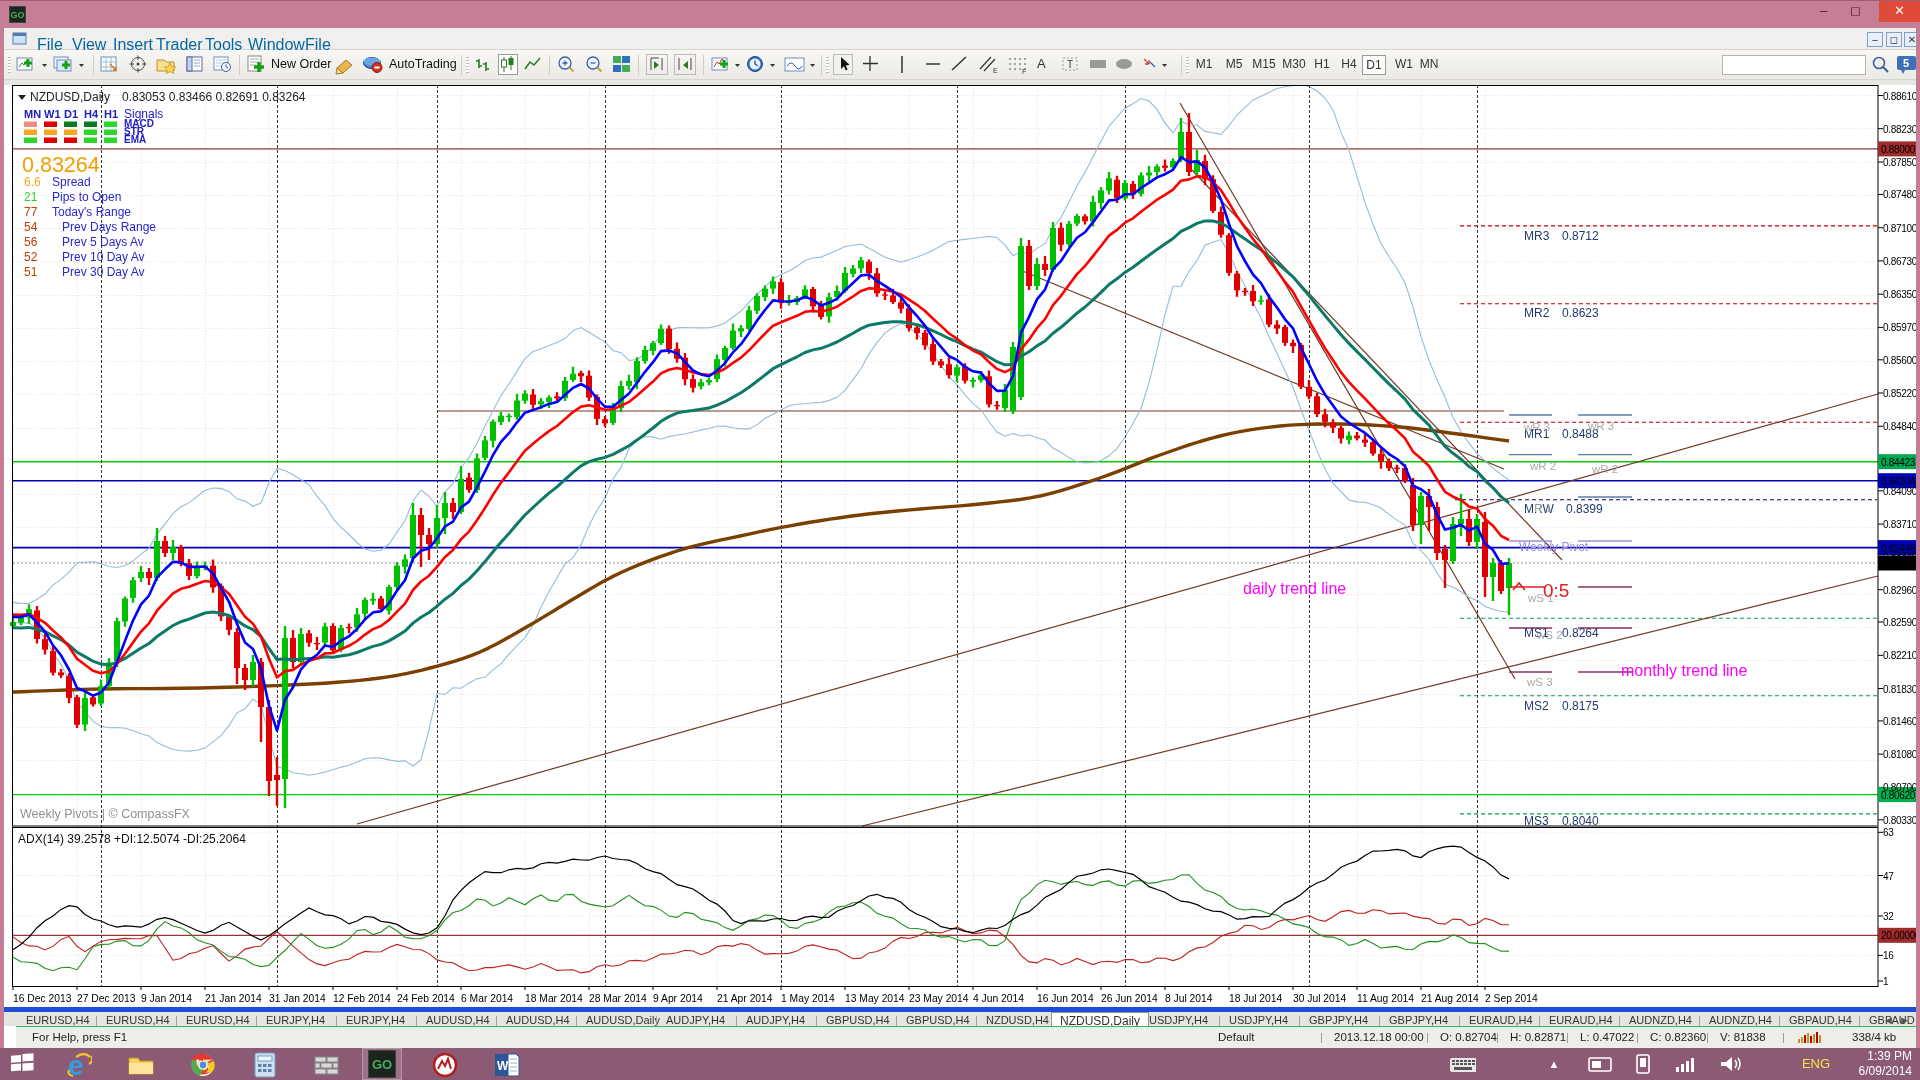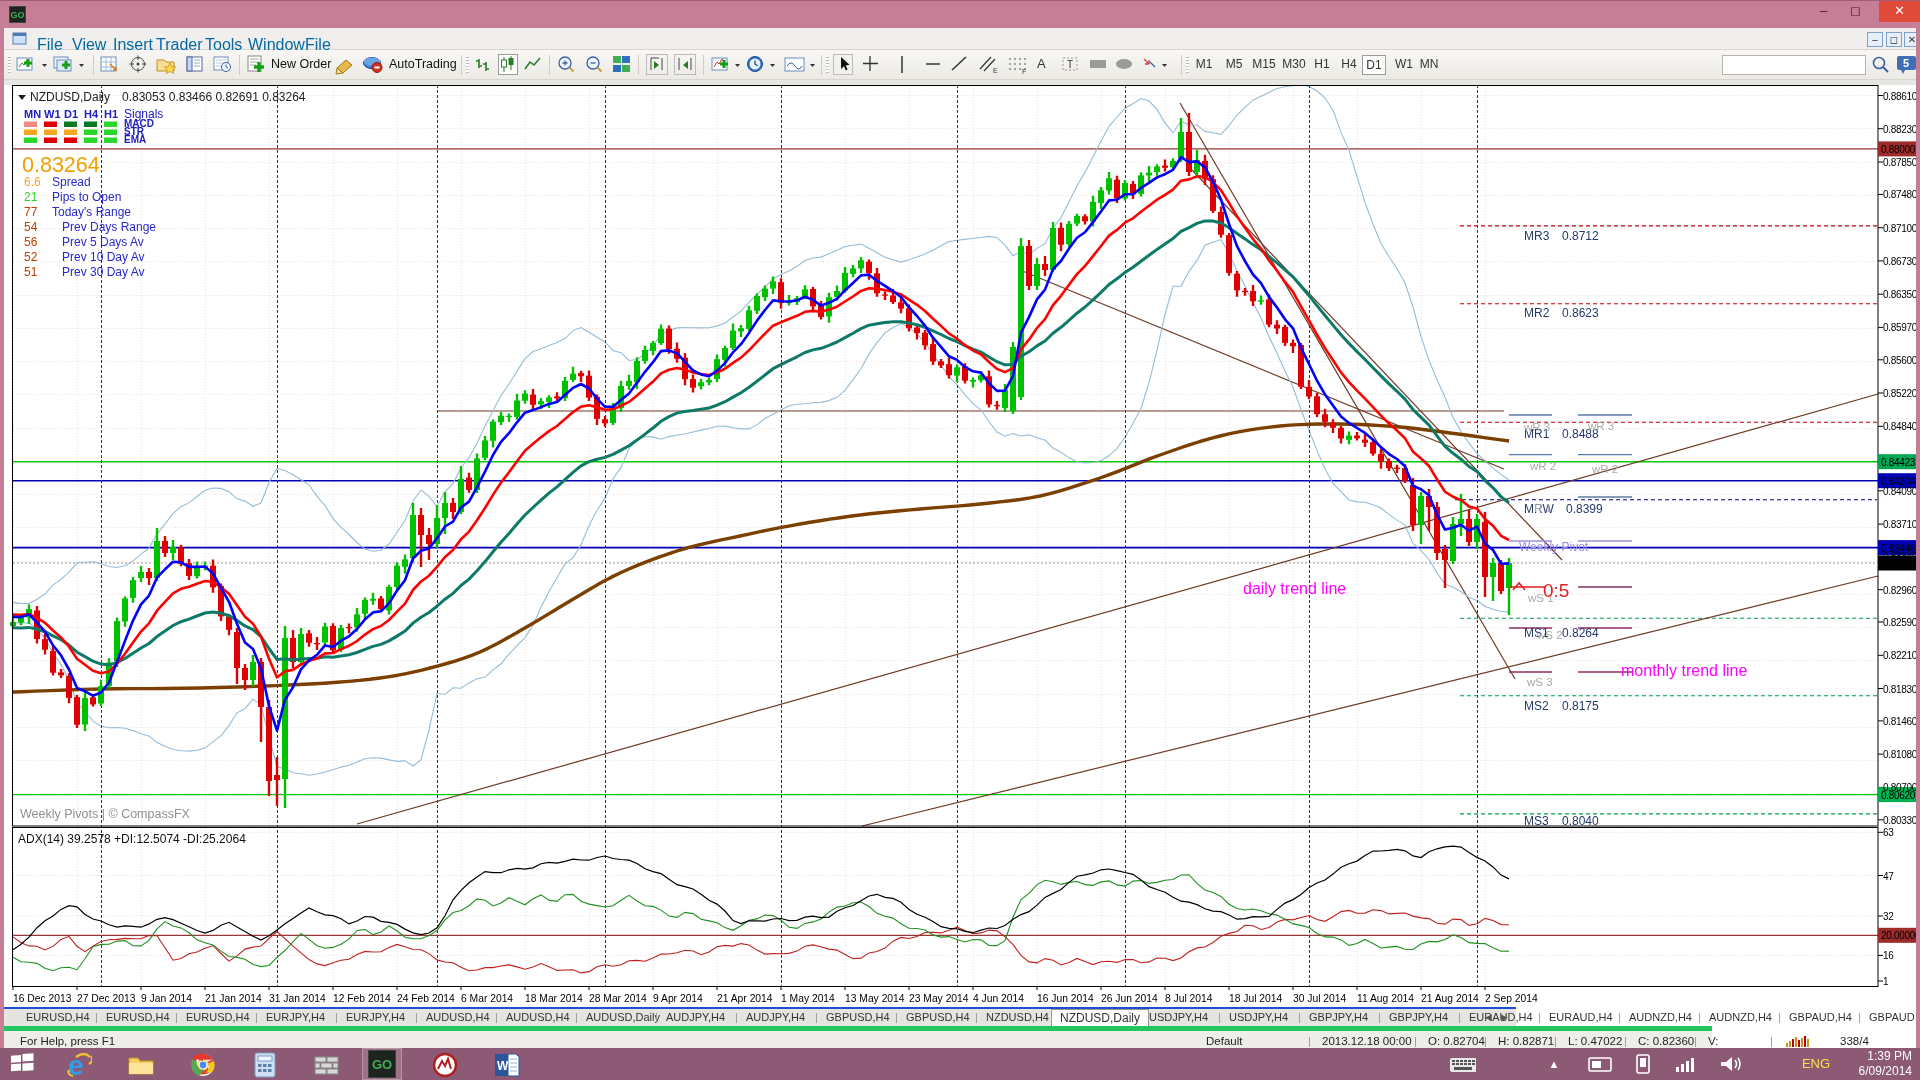--- a/index.html
+++ b/index.html
@@ -14,25 +14,25 @@
 .grip{position:absolute;top:7px;width:3px;height:16px;background:repeating-linear-gradient(#bbb 0 1px,#fff 1px 3px)}
 .tsep{position:absolute;top:5px;width:1px;height:20px;background:#d0cdc5}
 .tbtn{position:absolute;top:4px;height:22px;font-size:12px;color:#222}
 .tfbtn{position:absolute;top:5px;width:26px;height:20px;font-size:12px;color:#333;text-align:center;line-height:19px}
 .tfsel{border:1px solid #9a9a9a;background:#fdfdfb}
 #searchbox{position:absolute;left:1722px;top:5px;width:144px;height:20px;border:1px solid #b5b2aa;background:#fff}
 #chartarea{position:absolute;left:0;top:80px;width:1920px;height:927px;background:#e8e6e2}
 #chartsvg{position:absolute;left:0;top:85px}
 #borderL{position:absolute;left:0;top:28px;width:4px;height:1020px;background:#c57e96}
 #borderR{position:absolute;right:0;top:28px;width:4px;height:1020px;background:#c57e96}
-#tabs{position:absolute;left:4px;top:1007px;width:1512px;height:19px;background:#e6e4e0;border-top:2px solid #1d4ed8;font-size:11px;color:#333}
+#tabs{position:absolute;left:4px;top:1007px;width:1912px;height:19px;background:#e6e4e0;border-top:5px solid #1d4ed8;font-size:11px;color:#333}
 #tabs .t{position:absolute;top:2px}
 #tabs .sep{color:#999}
 #tabs .active{background:#fff;border:1px solid #9a978f;border-bottom:1px solid #fff;padding:1px 8px 2px 8px;top:0px;font-size:12px}
-#status{position:absolute;left:4px;top:1026px;width:1708px;height:22px;background:#efedea;border-top:5px solid #22c55e;font-size:12px;color:#222}
+#status{position:absolute;left:16px;top:1026px;width:1900px;height:22px;background:#efedea;border-top:1px solid #22c55e;font-size:12px;color:#222}
 #status .s{position:absolute;top:4px;font-size:11.5px}
 #taskbar{position:absolute;left:0;top:1048px;width:1920px;height:32px;background:#8c5a74}
 .tkico{position:absolute;top:2px;width:28px;height:28px;font-size:17px;text-align:center;line-height:28px}
 .tkslot{position:absolute;top:0;width:40px;height:32px}
 </style></head><body>
 <div id="titlebar">
  <div class="ticon">GO</div>
  <div class="twm" style="right:82px">–</div>
  <div class="twm" style="right:50px">◻</div>
  <div id="tclose">✕</div>

